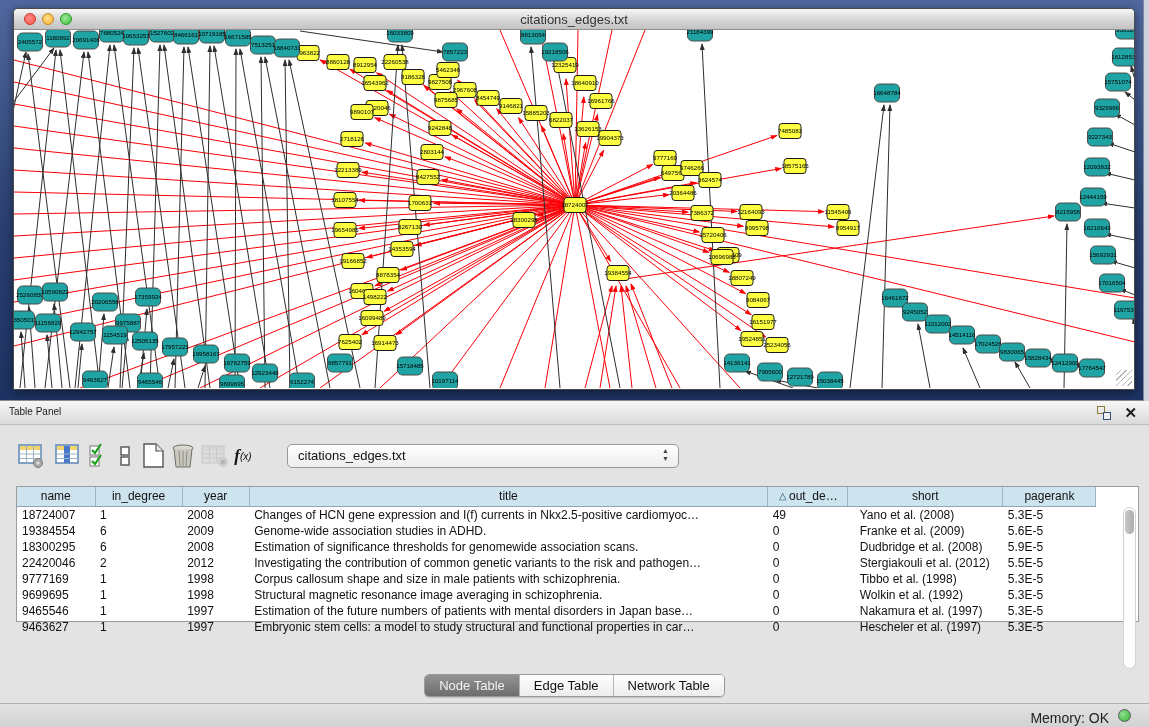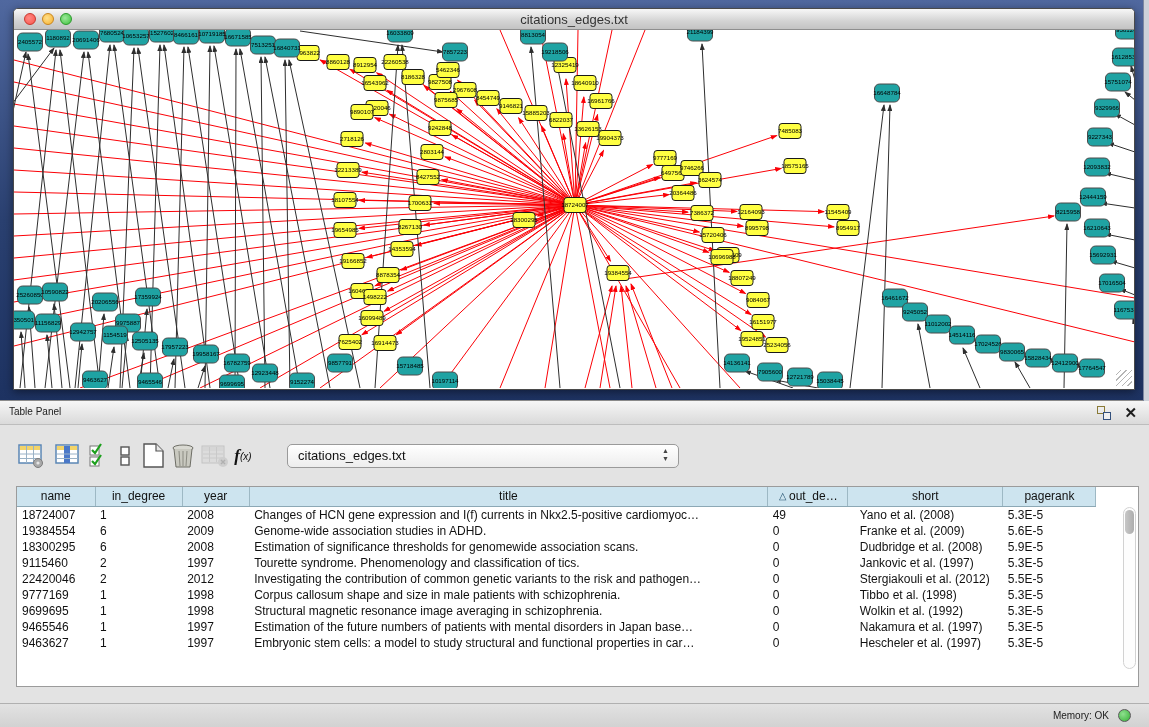--- a/index.html
+++ b/index.html
@@ -52,21 +52,21 @@
   .fx { font-size:15px; color:#111; }
   .fx i { font-family:"Liberation Serif",serif; font-weight:bold; font-size:17px; }
   .fx span { font-size:10px; font-style:italic; }
   .combo { position:absolute; left:287px; top:3px; width:392px; height:24px;
     background:linear-gradient(#ffffff,#ededed); border:1px solid #9a9a9a; border-radius:5px;
     font-size:13px; color:#111; line-height:22px; padding-left:10px; cursor:pointer; }
   .combo .stepper { position:absolute; right:6px; top:2px; width:13px; height:18px; color:#444;
     font-size:7px; line-height:8px; text-align:center; }
 
   
-  .grid-wrap { position:absolute; left:16px; top:61px; width:1123px; height:201px;
+  .grid-wrap { position:absolute; left:16px; top:61px; width:1123px; height:136px;
     background:#fff; border:1px solid #9b9b9b; }
   table.grid { border-collapse:collapse; width:1100px; table-layout:fixed; font-size:12px; color:#111; }
   table.grid th { height:19px; background:#cde4ef; border-right:1px solid #9db8c4; border-bottom:1px solid #8ca8b5;
     font-weight:normal; font-size:12px; text-align:center; overflow:hidden; white-space:nowrap; }
   table.grid th.filler { background:#fff; border-right:none; border-bottom:none; }
   table.grid td { height:16px; line-height:16px; padding:0 2px 0 5px; overflow:hidden; white-space:nowrap;
     text-overflow:clip; }
   table.grid td.c { text-align:left; padding-left:12px; }
   .sort-tri { display:inline-block; transform:scale(.8); color:#23506e; margin-right:2px; }
   .vscroll { position:absolute; right:2px; top:20px; width:13px; height:162px; background:#fdfdfd;
@@ -79,21 +79,21 @@
     box-shadow:0 1px 1px rgba(0,0,0,.15); }
   .seg button { font-family:"Liberation Sans",sans-serif; font-size:13px; padding:2px 14px; height:21px;
     border:none; background:linear-gradient(#ffffff,#ececec); color:#111; cursor:pointer;
     border-right:1px solid #b5b5b5; }
   .seg button:last-child { border-right:none; }
   .seg button.active { background:linear-gradient(#939393,#6d6d6d); color:#f2f2f2; }
 
   
   .statusbar { position:absolute; left:0; top:703px; width:1149px; height:24px;
     background:linear-gradient(#e2e2e2,#d2d2d2); border-top:1px solid #b0b0b0; }
-  .mem-label { position:absolute; right:40px; top:6px; font-size:10px; color:#222; }
+  .mem-label { position:absolute; right:40px; top:6px; font-size:14px; color:#222; }
   .mem-dot { position:absolute; right:18px; top:5px; width:13px; height:13px; border-radius:50%;
     background:radial-gradient(circle at 4px 4px,#8fe08f,#35b135); border:1px solid #5a5a5a; }
 
   
   .tbtn svg { display:block; }
 </style>
 </head>
 <body>
 
 <div class="app">
@@ -910,30 +910,20 @@
               <td>18300295</td>
               <td>6</td>
               <td>2008</td>
               <td>Estimation of significance thresholds for genomewide association scans.</td>
               <td>0</td>
               <td class="c">Dudbridge et al. (2008)</td>
               <td>5.9E-5</td>
               <td></td>
             </tr>
             <tr>
-              <td>9115460</td>
-              <td>2</td>
-              <td>1997</td>
-              <td>Tourette syndrome. Phenomenology and classification of tics.</td>
-              <td>0</td>
-              <td class="c">Jankovic et al. (1997)</td>
-              <td>5.3E-5</td>
-              <td></td>
-            </tr>
-            <tr>
               <td>22420046</td>
               <td>2</td>
               <td>2012</td>
               <td>Investigating the contribution of common genetic variants to the risk and pathogen…</td>
               <td>0</td>
               <td class="c">Stergiakouli et al. (2012)</td>
               <td>5.5E-5</td>
               <td></td>
             </tr>
             <tr>
@@ -976,20 +966,27 @@
               <td>5.3E-5</td>
               <td></td>
             </tr>
           </tbody>
       </table>
       <div class="vscroll">
         <div class="vthumb"></div>
       </div>
     </div>
 
+    <div class="tabbar">
+      <span class="seg">
+          <button class="active">Node Table</button>
+          <button>Edge Table</button>
+          <button>Network Table</button>
+        </span>
+    </div>
   </div>
 
   <div class="statusbar">
     <span class="mem-label">Memory: OK</span>
     <span class="mem-dot"></span>
   </div>
 
 </div>
 
 </body></html>

